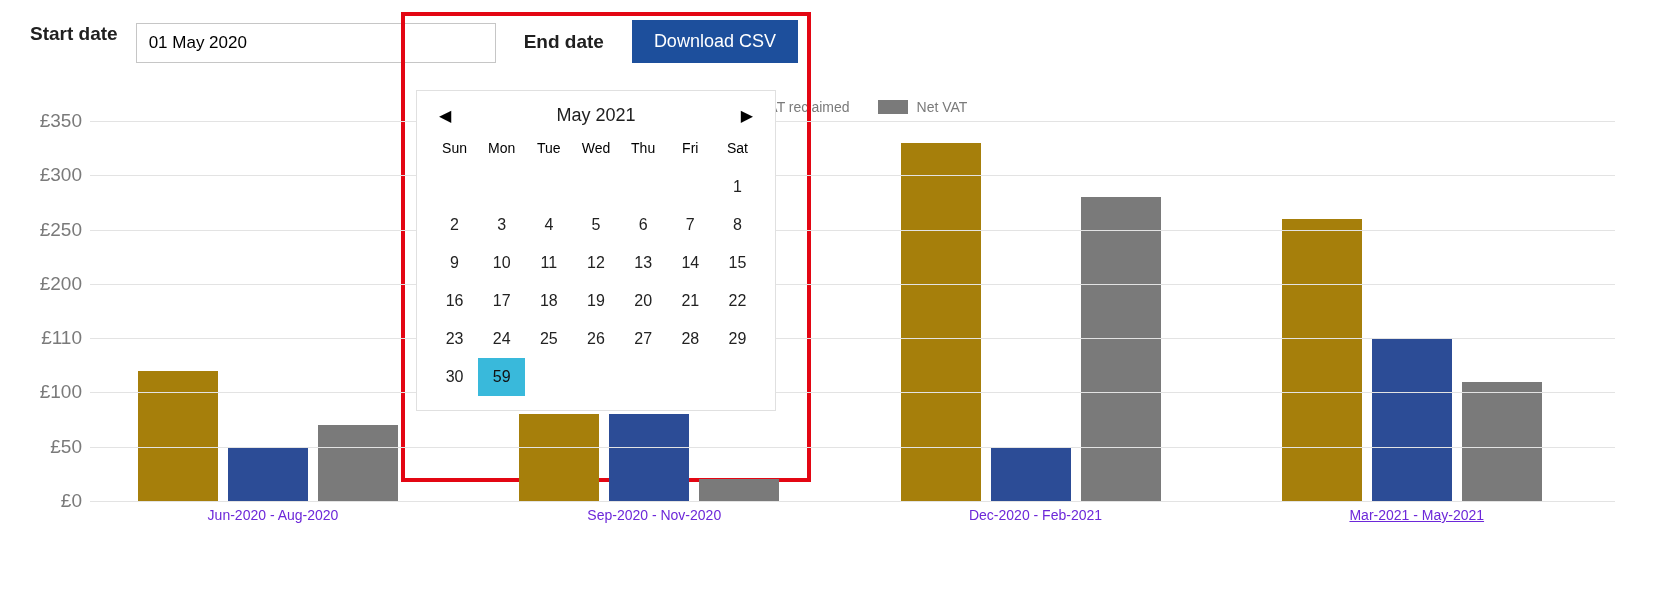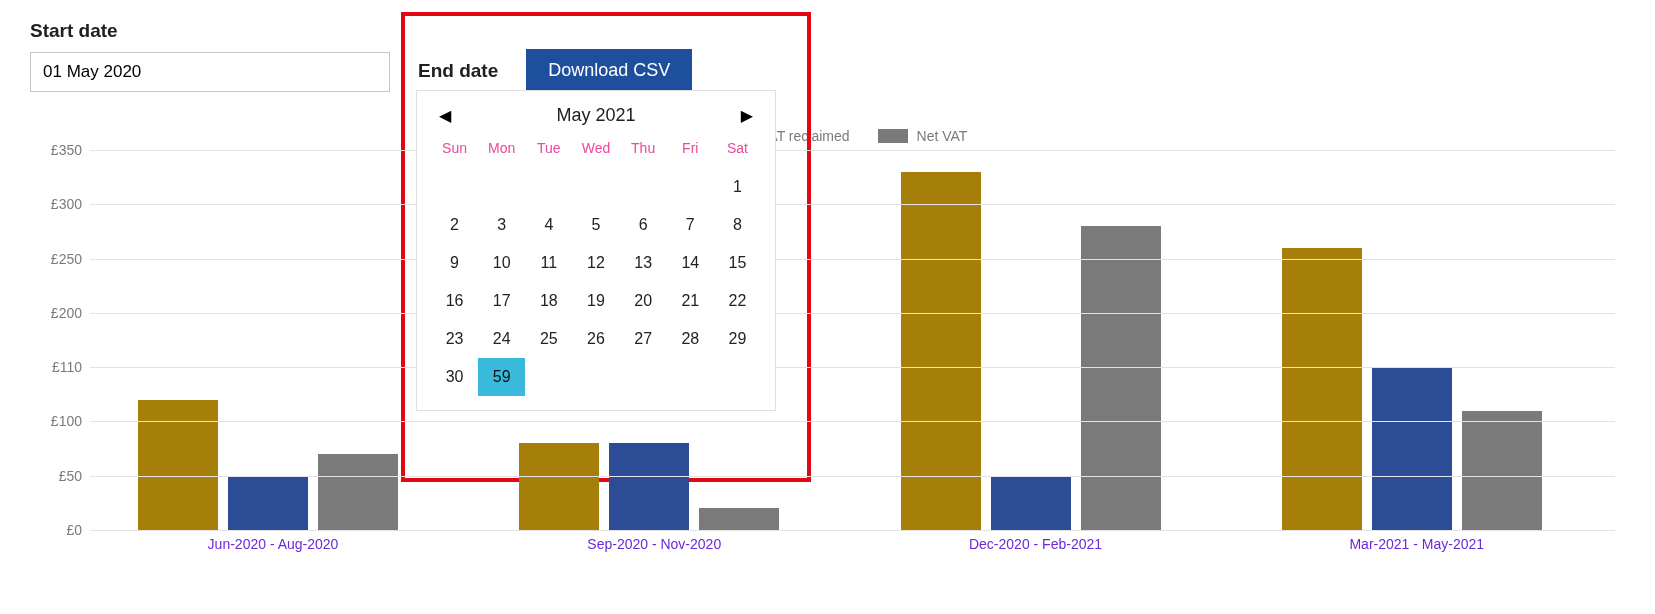--- a/index.html
+++ b/index.html
@@ -10,21 +10,21 @@
     color: #202020;
     background: #fff;
     width: 1655px;
   }
   .controls {
     display: flex;
     align-items: flex-end;
     gap: 28px;
     position: relative;
   }
-  .field { display: flex; flex-direction: column; }
+  .field { display: flex; flex-direction: row; gap: 18px; }
   .field-label { font-weight: 600; font-size: 19px; margin-bottom: 10px; }
   .date-input {
     border: 1px solid #c6c6c6;
     font-size: 17px;
     padding: 9px 12px;
     width: 360px;
     outline: none;
     background: #fff;
   }
   .date-input.active { border: 1px solid #1d4f9c; }
@@ -65,21 +65,21 @@
     color: #000;
   }
   .cal-title { font-size: 18px; }
   .cal-grid {
     display: grid;
     grid-template-columns: repeat(7, 1fr);
     text-align: center;
   }
   .cal-dow {
     font-size: 14px;
-    color: #ec4899;
+    color: #000000;
     padding: 8px 0 12px;
   }
   .cal-day {
     font-size: 16px;
     padding: 10px 0;
     cursor: pointer;
     color: #222;
   }
   .cal-day.empty { cursor: default; }
   .cal-day.selected {
@@ -110,21 +110,21 @@
   }
   .gridline {
     position: absolute;
     left: 0; right: 0;
     border-top: 1px solid #e3e3e3;
   }
   .ylabel {
     position: absolute;
     left: 0;
     transform: translateY(-50%);
-    font-size: 14px;
+    font-size: 19px;
     color: #7a7a7a;
     width: 52px;
     text-align: right;
   }
   .plot {
     position: absolute;
     left: 0; right: 0; top: 0; bottom: 0;
   }
   .group {
     position: absolute;
@@ -273,15 +273,15 @@
       <div class="gridline" style="top: 217.143px;"></div>
       <div class="gridline" style="top: 162.857px;"></div>
       <div class="gridline" style="top: 108.571px;"></div>
       <div class="gridline" style="top: 54.2857px;"></div>
       <div class="gridline" style="top: 0px;"></div>
     </div>
   <div class="xlabels" id="xlabels">
       <div class="xlabel" style="left: 12%;">Jun-2020 - Aug-2020</div>
       <div class="xlabel" style="left: 37%; text-align: center;">Sep-2020 - Nov-2020</div>
       <div class="xlabel" style="left: 62%;">Dec-2020 - Feb-2021</div>
-      <div class="xlabel" style="left: 87%;">Mar-2021 - May-2021</div>
+      <div class="xlabel" style="left: 87%; text-decoration: underline;">Mar-2021 - May-2021</div>
     </div>
 </div>
 
 </body></html>

